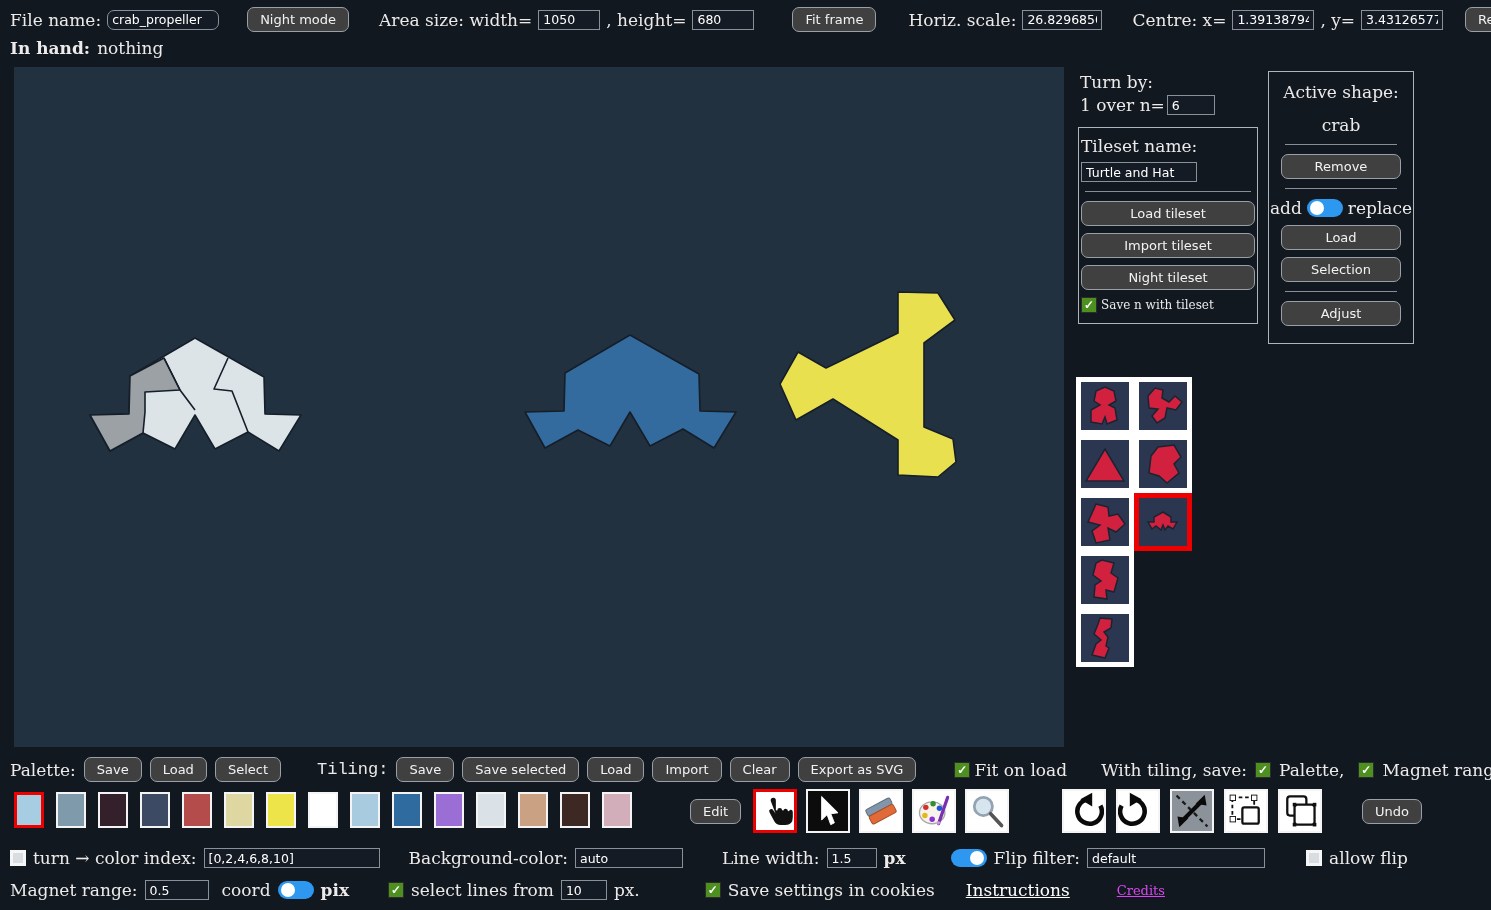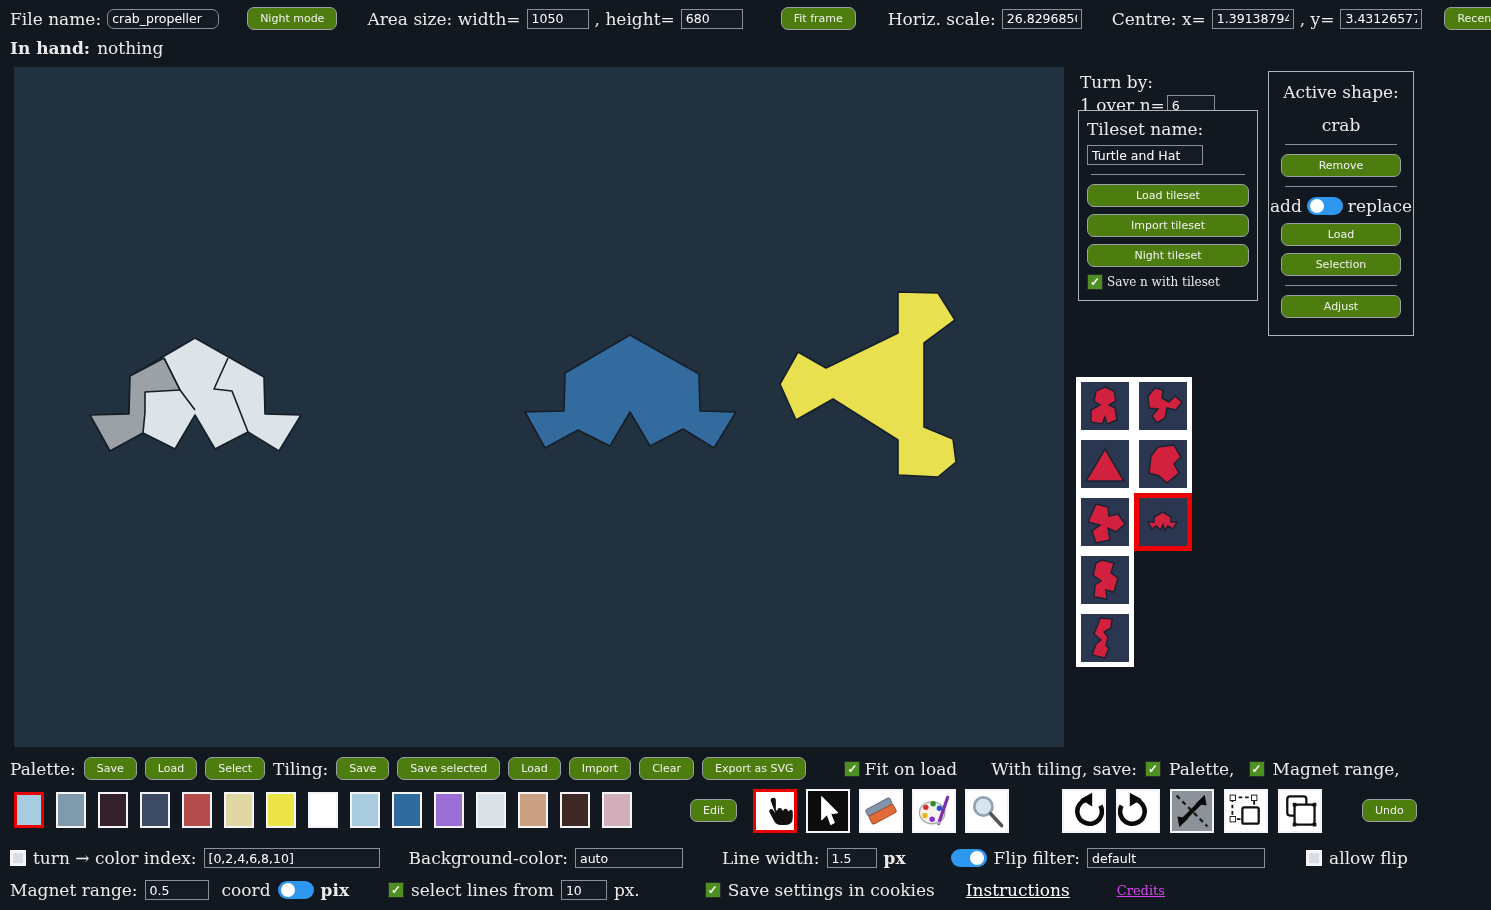--- a/index.html
+++ b/index.html
@@ -4,22 +4,22 @@
 <style>
   * { margin:0; padding:0; box-sizing:border-box; }
   html,body { width:1491px; height:910px; background:#12181f; overflow:hidden;
     font-family:"DejaVu Serif", serif; color:#e9e9e9; }
   .abs { position:absolute; }
   .row { display:flex; align-items:center; }
   .lbl { font-size:17px; color:#eceaea; white-space:nowrap; }
   .bold { font-weight:bold; }
   input.fld { background:#151b24; border:1px solid #8a9098; color:#fff;
     font-family:"DejaVu Sans", sans-serif; font-size:12.5px; height:20px; padding:0 4px; }
-  button.btn { background:#4d7c0f; border:1px solid #9aa0a8; border-radius:7px;
-    color:#f2f2f2; font-family:"DejaVu Sans", sans-serif; font-size:11px;
+  button.btn { background:#404040; border:1px solid #9aa0a8; border-radius:7px;
+    color:#f2f2f2; font-family:"DejaVu Sans", sans-serif; font-size:13px;
     padding:4px 12px; cursor:pointer; white-space:nowrap; }
   .cb { width:16px; height:16px; display:inline-flex; align-items:center; justify-content:center;
     font-size:12px; font-weight:bold; color:#fff; flex:0 0 auto; }
   .cb.on { background:#4e9020; border:1px solid #2b2b2b; }
   .cb.off { background:#d9dde1; border:3px solid #f6f6f6; }
   .toggle { width:36px; height:18px; border-radius:9px; background:#2e97f0; position:relative; flex:0 0 auto; }
   .toggle .knob { width:14px; height:14px; border-radius:50%; background:#fff; position:absolute; top:2px; }
   .toggle.left .knob { left:3px; } .toggle.right .knob { right:3px; }
   .panel { border:1px solid #aeb4bb; background:#12181f; }
   .panel hr { border:none; border-top:1px solid #888e96; margin:9px 4px; }
@@ -82,21 +82,21 @@
 </div>
 
 <div class="abs" style="left:1080px; top:72px;">
   <div class="lbl">Turn by:</div>
   <div class="row" style="margin-top:3px; gap:2px;">
     <span class="lbl">1 over n=</span>
     <input class="fld" style="width: 48px;" value="6">
   </div>
 </div>
 
-<div class="abs panel" style="left:1078px; top:110px; width:180px; padding:8px 8px 10px;">
+<div class="abs panel" style="left:1078px; top:127px; width:180px; padding:8px 2px 10px;">
   <div class="lbl">Tileset name:</div>
   <input class="fld" style="width: 116px; margin-top: 6px;" value="Turtle and Hat">
   <hr>
   <button class="btn pbtn">Load tileset</button>
   <button class="btn pbtn">Import tileset</button>
   <button class="btn pbtn">Night tileset</button>
   <div class="row" style="gap:4px; margin-top:4px;">
     <span class="cb on">✓</span>
     <span class="lbl" style="font-size:12px;">Save n with tileset</span>
   </div>
@@ -166,21 +166,21 @@
         </svg>
     </div>
   </div>
 </div>
 
 <div class="abs row" style="left:10px; top:757px; gap:8px;">
   <span class="lbl">Palette:</span>
   <button class="btn">Save</button>
   <button class="btn">Load</button>
   <button class="btn">Select</button>
-  <span class="lbl" style="">Tiling:</span>
+  <span class="lbl" style="margin-left:28px;font-family:Liberation Mono, monospace;">Tiling:</span>
   <button class="btn">Save</button>
   <button class="btn">Save selected</button>
   <button class="btn">Load</button>
   <button class="btn">Import</button>
   <button class="btn">Clear</button>
   <button class="btn">Export as SVG</button>
   <span class="row" style="margin-left:30px; gap:4px;">
     <span class="cb on">✓</span>
     <span class="lbl">Fit on load</span>
   </span>

